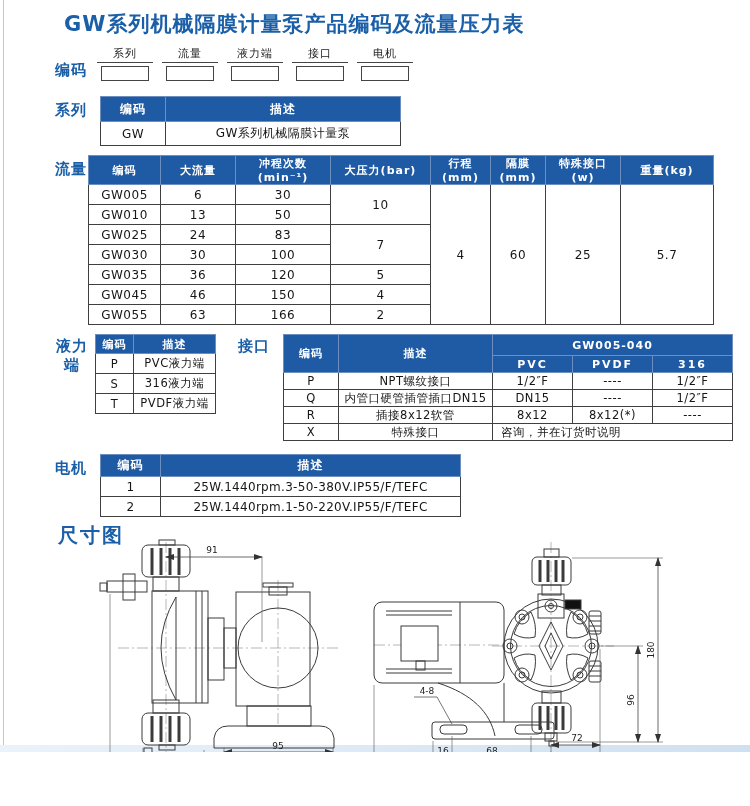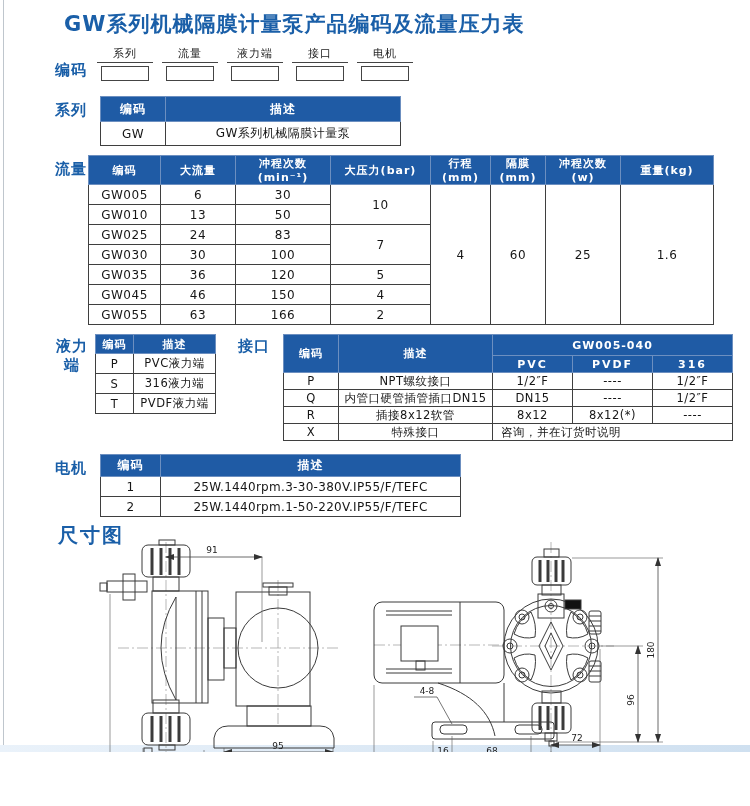--- a/index.html
+++ b/index.html
@@ -95,32 +95,32 @@
         <col style="width:93px">
     </colgroup>
     <tbody>
         <tr>
       <th>编码</th>
       <th>大流量</th>
       <th>冲程次数(min⁻¹)</th>
       <th>大压力(bar)</th>
       <th>行程(mm)</th>
       <th>隔膜(mm)</th>
-      <th>冲程次数(w)</th>
+      <th>特殊接口(w)</th>
       <th>重量(kg)</th>
     </tr>
     <tr>
       <td>GW005</td>
       <td>6</td>
       <td>30</td>
       <td rowspan="2">10</td>
       <td rowspan="7">4</td>
       <td rowspan="7">60</td>
       <td rowspan="7">25</td>
-      <td rowspan="7">1.6</td>
+      <td rowspan="7">5.7</td>
     </tr>
     <tr>
       <td>GW010</td>
       <td>13</td>
       <td>50</td>
     </tr>
     <tr>
       <td>GW025</td>
       <td>24</td>
       <td>83</td>
@@ -236,21 +236,21 @@
         <col style="width:60px">
         <col style="width:300px">
       </colgroup>
     <tbody>
         <tr>
       <th>编码</th>
       <th>描述</th>
     </tr>
     <tr>
       <td>1</td>
-      <td>25W.1440rpm.3-30-380V.IP55/F/TEFC</td>
+      <td>25W.1440rpm.3-50-380V.IP55/F/TEFC</td>
     </tr>
     <tr>
       <td>2</td>
       <td>25W.1440rpm.1-50-220V.IP55/F/TEFC</td>
     </tr>
   </tbody>
     </table>
 
   <div class="dim-title">尺寸图</div>
 

